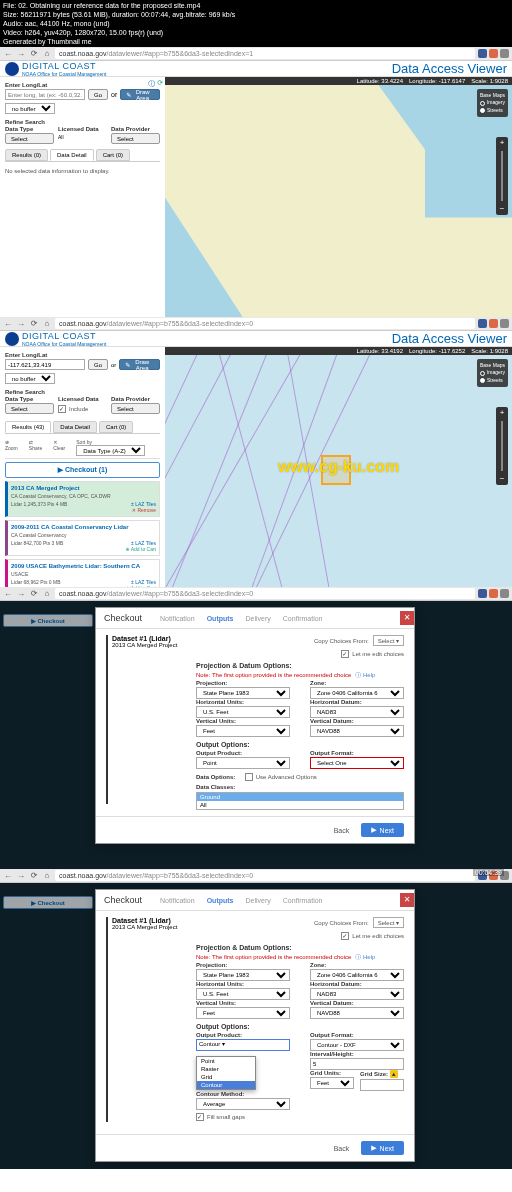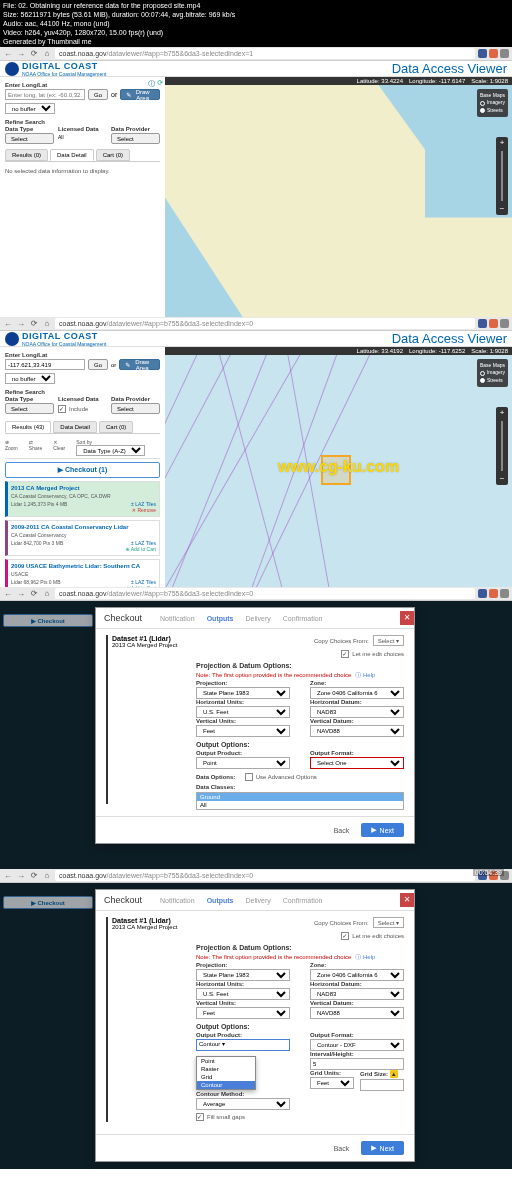--- a/index.html
+++ b/index.html
@@ -8,21 +8,21 @@
 .meta-text { background: #000; color: #fff; padding: 1px 3px; font-size: 7px; line-height: 1.3; }
 .browser-bar { background: #e8e8e8; height: 14px; display: flex; align-items: center; padding: 0 3px; gap: 3px; border-bottom: 1px solid #ccc; }
 .nav-btn { width: 10px; height: 10px; font-size: 8px; color: #555; display: flex; align-items: center; justify-content: center; }
 .url-bar { flex: 1; background: #fff; height: 11px; border-radius: 2px; padding: 0 4px; font-size: 7px; color: #888; display: flex; align-items: center; }
 .url-dark { color: #333; }
 .ext-icons { display: flex; gap: 2px; }
 .ext-ico { width: 9px; height: 9px; border-radius: 2px; }
 .header { background: #fff; height: 16px; display: flex; align-items: center; padding: 0 5px; justify-content: space-between; border-bottom: 1px solid #ddd; }
 .logo { display: flex; align-items: center; gap: 3px; }
 .logo-badge { width: 14px; height: 14px; background: #0b3d91; border-radius: 50%; }
-.logo-text { color: #0066b3; font-weight: bold; font-size: 9px; letter-spacing: 0.5px; }
+.logo-text { color: #0066b3; font-weight: normal; font-size: 9px; letter-spacing: 0.5px; }
 .logo-sub { font-size: 5px; color: #0066b3; }
 .app-title { color: #0066b3; font-size: 13px; font-weight: normal; }
 .content { display: flex; height: 240px; }
 .sidebar { width: 165px; background: #fff; padding: 5px; position: relative; }
 .sb-section { margin-bottom: 5px; }
 .sb-label { font-size: 6px; color: #333; font-weight: bold; margin-bottom: 1px; }
 .sb-row { display: flex; gap: 3px; align-items: center; margin-bottom: 3px; }
 .sb-input { border: 1px solid #aaa; height: 11px; padding: 0 2px; font-size: 6px; }
 .sb-btn { border: 1px solid #999; background: #f0f0f0; height: 11px; padding: 0 5px; font-size: 6px; display: flex; align-items: center; border-radius: 2px; }
 .sb-btn.blue { background: #4a7ba6; color: #fff; border-color: #3a6a96; }

